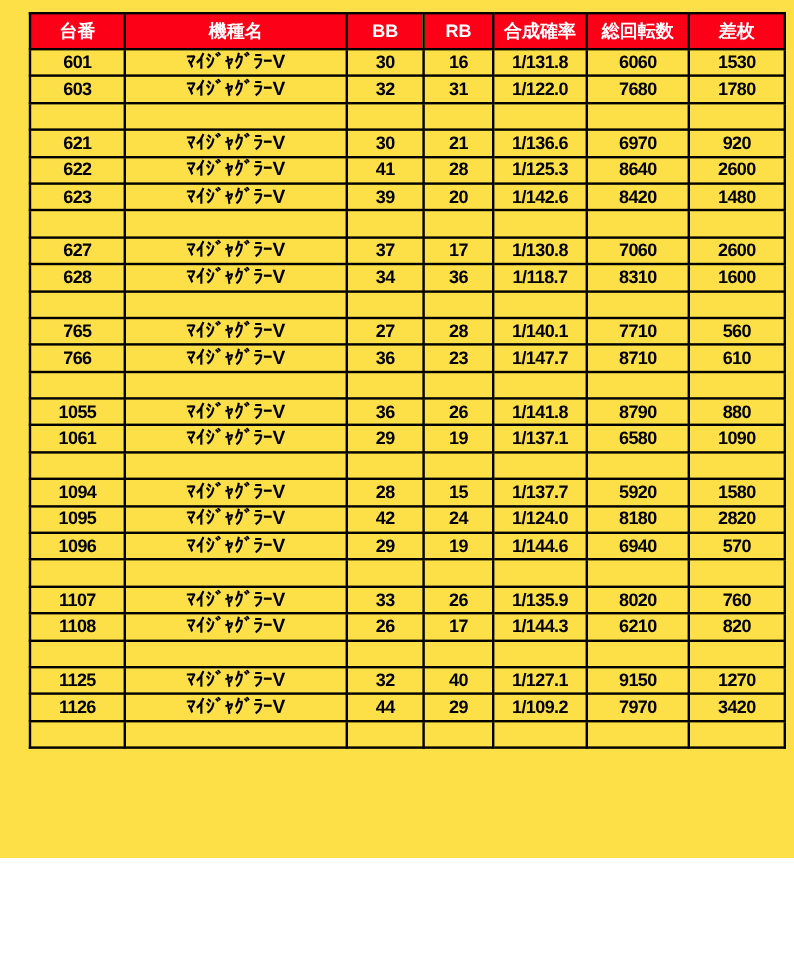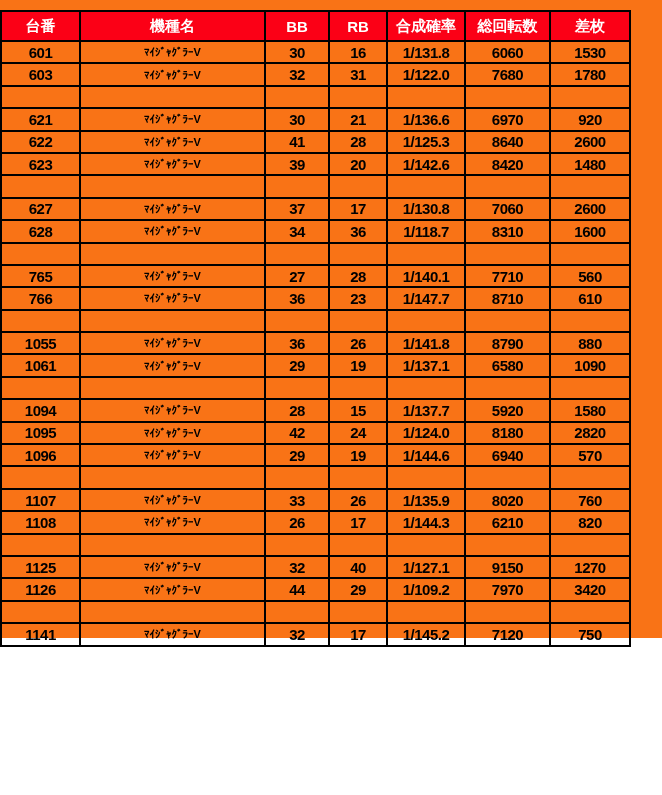--- a/index.html
+++ b/index.html
@@ -5,24 +5,25 @@
   html, body {
     margin: 0;
     padding: 0;
     background: #ffffff;
     width: 662px;
     height: 795px;
     font-family: "Liberation Sans", sans-serif;
   }
   .page {
     width: 662px;
-    height: 638px;
-    background: #f97316;
+    height: 715px;
+    background: #fde047;
     box-sizing: border-box;
     padding-top: 10px;
+    padding-left: 24px;
   }
   table.data-table {
     border-collapse: collapse;
     table-layout: fixed;
     width: 629px;
   }
   table.data-table th,
   table.data-table td {
     border: 2px solid #000000;
     padding: 0;
@@ -43,21 +44,21 @@
   table.data-table tbody tr {
     height: 22.4px;
   }
   table.data-table td {
     font-size: 15px;
     font-weight: bold;
     color: #000000;
     letter-spacing: -0.5px;
   }
   table.data-table td.c1 {
-    font-size: 11px;
+    font-size: 16px;
     letter-spacing: 0;
   }
   
   col.col0 { width: 79px; }
   col.col1 { width: 185px; }
   col.col2 { width: 64px; }
   col.col3 { width: 58px; }
   col.col4 { width: 78px; }
   col.col5 { width: 85px; }
   col.col6 { width: 80px; }
@@ -315,24 +316,15 @@
         </tr>
         <tr>
           <td class="c0"></td>
           <td class="c1"></td>
           <td class="c2"></td>
           <td class="c3"></td>
           <td class="c4"></td>
           <td class="c5"></td>
           <td class="c6"></td>
         </tr>
-        <tr>
-          <td class="c0">1141</td>
-          <td class="c1">ﾏｲｼﾞｬｸﾞﾗｰV</td>
-          <td class="c2">32</td>
-          <td class="c3">17</td>
-          <td class="c4">1/145.2</td>
-          <td class="c5">7120</td>
-          <td class="c6">750</td>
-        </tr>
       </tbody>
   </table>
 </div>
 
 </body></html>

